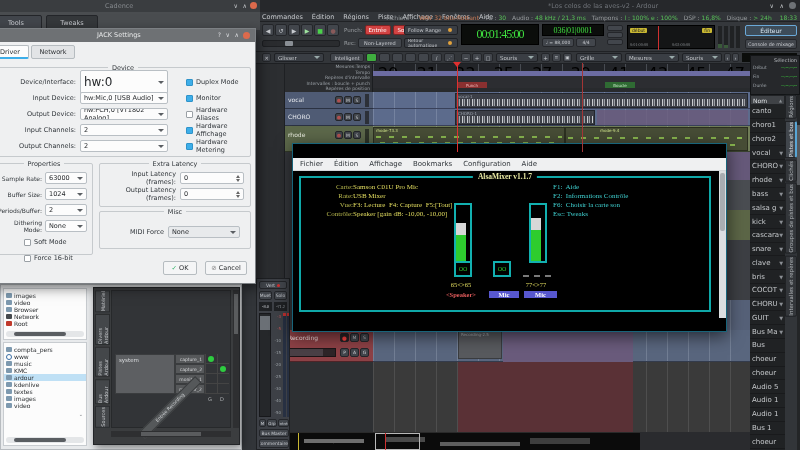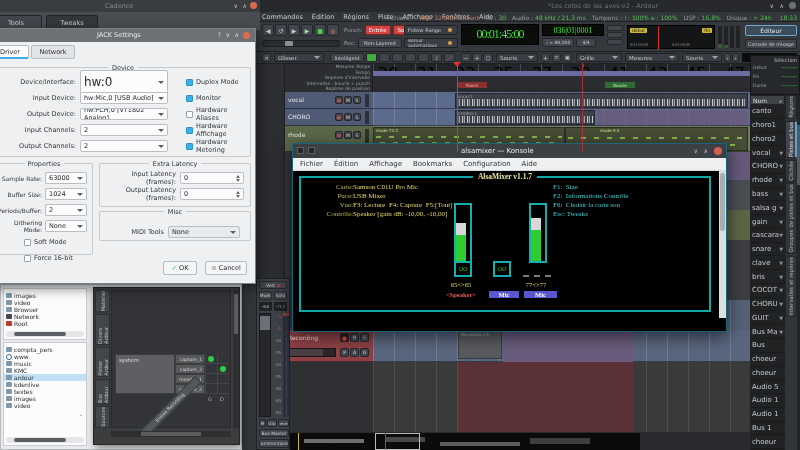--- a/index.html
+++ b/index.html
@@ -425,21 +425,21 @@
         </div>
         <div class="trow caret">
           <span>bass</span>
           <span class="cr">▼</span>
         </div>
         <div class="trow caret">
           <span>salsa g</span>
           <span class="cr">▼</span>
         </div>
         <div class="trow caret">
-          <span>gain</span>
+          <span>kick</span>
           <span class="cr">▼</span>
         </div>
         <div class="trow caret">
           <span>cascara</span>
           <span class="cr">▼</span>
         </div>
         <div class="trow caret">
           <span>snare</span>
           <span class="cr">▼</span>
         </div>
@@ -794,67 +794,59 @@
               <span>0</span>
               <span class="spn">
                 <i class="u"></i>
                 <i class="d"></i>
               </span>
             </span>
           </div>
         </div>
     </div>
 
-    <div class="grp" style="left:112px;top:182px;width:152px;height:30px">
+    <div class="grp" style="left:112px;top:182px;width:152px;height:38px">
       <div class="gt"><span>Misc</span></div>
       <div class="frow a" style="left:6px;top:12px">
-        <span style="width:58px;text-align:right;margin-right:4px">MIDI Tools</span>
+        <span style="width:58px;text-align:right;margin-right:4px">MIDI Force</span>
         <span class="fld" style="width:72px;height:12px;font-size:6.5px;background:#e8eaec">
             <span>None</span>
             <span class="ct"></span>
           </span>
       </div>
     </div>
 
     <div class="a fr" style="right:8px;bottom:8px;gap:8px">
       <span class="lb" style="width:34px;height:14px;font-size:6.5px;gap:2px">
           <span style="color:#27ae60">✓</span>
           <span>OK</span>
         </span>
       <span class="lb" style="width:42px;height:14px;font-size:6.5px;gap:2px">
           <span style="color:#888">⊘</span>
           <span>Cancel</span>
         </span>
     </div>
   </div>
 
   <div class="a" style="left:292px;top:143px;width:435px;height:189px;border:1px solid #18647a;box-shadow:0 4px 16px rgba(0,0,0,.6);background:#000">
-    <div class="a" style="left:0;top:0;width:433px;height:14px;background:#3b4045">
-      <span class="a" style="left:4px;top:3px;width:7px;height:7px;background:#23272b;border:1px solid #5a6065"></span>
-      <span class="a" style="left:15px;top:3px;width:7px;height:7px;background:#23272b;border:1px solid #5a6065"></span>
-      <span class="a" style="left:168px;top:3px;font-size:7px;color:#e8eaec">alsamixer — Konsole</span>
-      <span class="a wbtn" style="right:28px;top:4px">∨</span>
-      <span class="a wbtn" style="right:18px;top:4px">∧</span>
-      <span class="a" style="right:4px;top:3px;width:8px;height:8px;border-radius:50%;background:#d75c52"></span>
-    </div>
     <div class="a fr" style="left:0;top:14px;width:433px;height:13px;background:#eff0f1;border-bottom:1px solid #d4d7da;gap:11px;padding-left:7px;font-size:7px;color:#31363b">
         <span>Fichier</span>
         <span>Édition</span>
         <span>Affichage</span>
         <span>Bookmarks</span>
         <span>Configuration</span>
         <span>Aide</span>
       </div>
 
     <div class="a mono" style="left:0;top:27px;width:433px;height:147px;background:#000">
       <div class="a" style="left:6px;top:5px;width:412px;height:136px;border:2px solid #0fa8a8">
         <span class="a mono" style="left:50%;top:-6px;transform:translateX(-50%);background:#000;color:#e9e9a3;font-size:7.5px;font-weight:bold;padding:0 5px;white-space:nowrap">AlsaMixer v1.1.7</span>
         <div class="a" style="left:6px;top:5px;right:6px">
-            <div class="amrow"><span class="aml">Carte:</span><span class="amv">Samson C01U Pro Mic</span><span class="amv" style="color:#e4de60"></span><span class="amh">F1:  Size</span></div>
-            <div class="amrow"><span class="aml">Puce:</span><span class="amv">USB Mixer</span><span class="amv" style="color:#e4de60"></span><span class="amh">F2:  Informations Contrôle</span></div>
+            <div class="amrow"><span class="aml">Carte:</span><span class="amv">Samson C01U Pro Mic</span><span class="amv" style="color:#e4de60"></span><span class="amh">F1:  Aide</span></div>
+            <div class="amrow"><span class="aml">Rate:</span><span class="amv">USB Mixer</span><span class="amv" style="color:#e4de60"></span><span class="amh">F2:  Informations Contrôle</span></div>
             <div class="amrow"><span class="aml">Vue:</span><span class="amv">F3: Lecture  F4: Capture  F5:</span><span class="amv" style="color:#e4de60">[Tout]</span><span class="amh">F6:  Choisir la carte son</span></div>
             <div class="amrow"><span class="aml">Contrôle:</span><span class="amv">Speaker [gain dB: -10,00, -10,00]</span><span class="amv" style="color:#e4de60"></span><span class="amh">Esc: Tweaks</span></div>
           </div>
       </div>
 
       <div class="barfrm" style="left:161px;top:32px">
         <span style="position:absolute;left:0;bottom:26px;width:10px;height:12px;background:#d8d8d8"></span>
         <span style="position:absolute;left:0;bottom:0;width:10px;height:26px;background:#2ecc2e"></span>
       </div>
       <div class="mutebox mono" style="left:161px;top:90px">OO</div>

